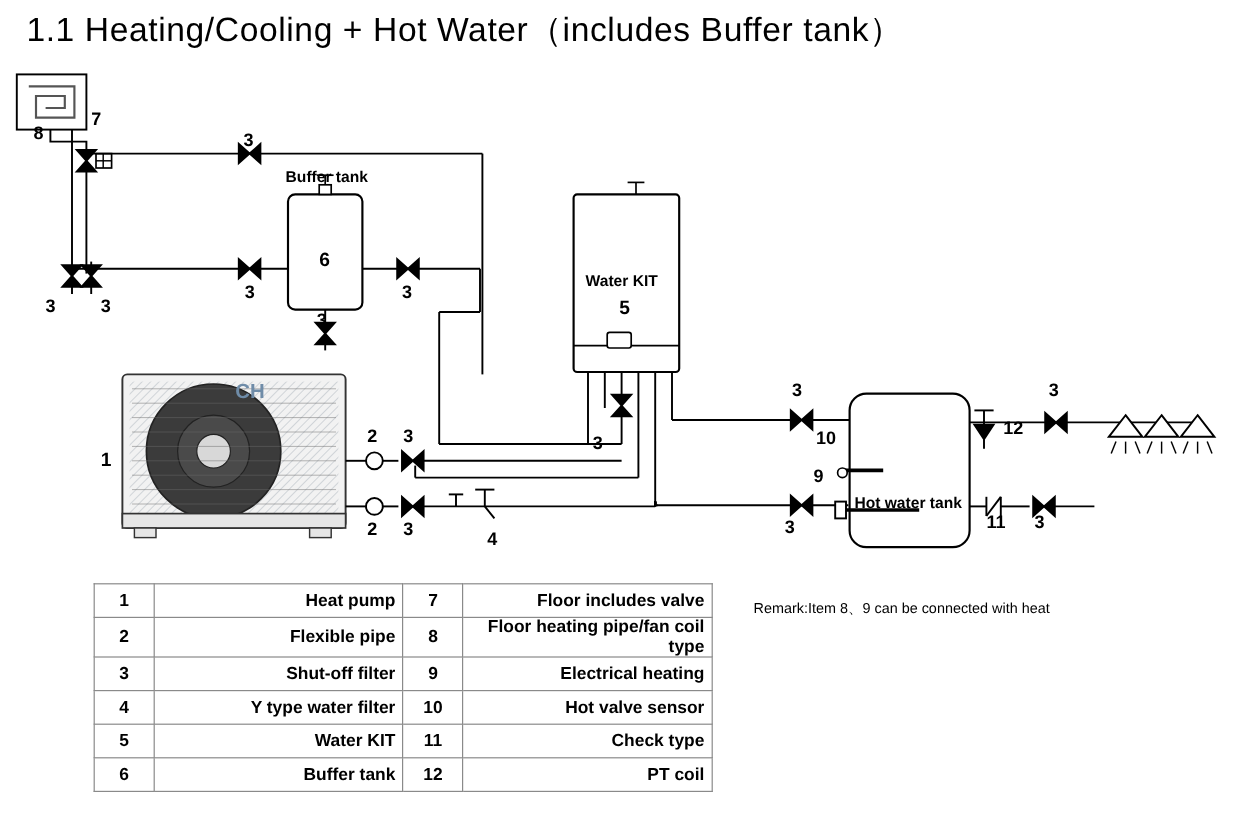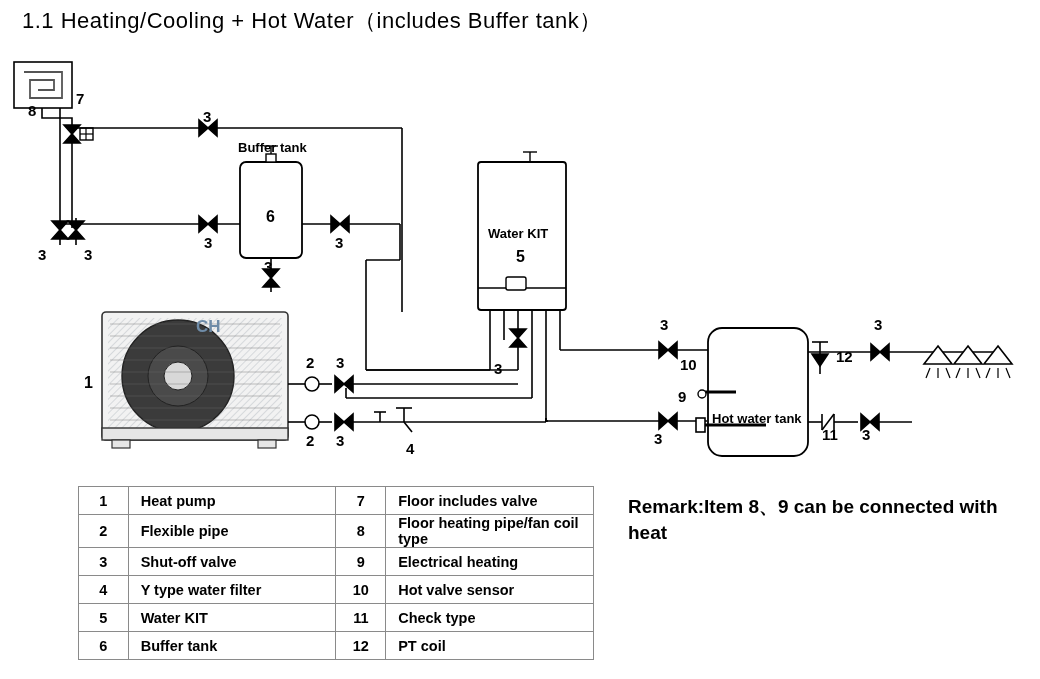--- a/index.html
+++ b/index.html
@@ -13,21 +13,21 @@
     position: relative;
     font-family: "Liberation Sans", sans-serif;
     color: #000;
     overflow: hidden;
   }
 
   .title {
     position: absolute;
     left: 22px;
     top: 6px;
-    font-size: 22px;
+    font-size: 28px;
     letter-spacing: 0.5px;
     white-space: nowrap;
   }
 
   .diagram {
     position: absolute;
     left: 0;
     top: 40px;
     width: 1040px;
     height: 440px;
@@ -40,37 +40,38 @@
     top: 486px;
     width: 516px;
     border-collapse: collapse;
     font-size: 14.5px;
     font-weight: bold;
   }
   .legend td {
     border: 1px solid #8a8a8a;
     height: 27px;
     padding: 0 6px;
+    text-align: right;
   }
   .legend td.num {
     width: 36px;
     text-align: center;
   }
   .legend td.lbl {
     width: 186px;
     padding-left: 12px;
   }
 
   .remark {
     position: absolute;
     left: 628px;
     top: 494px;
     width: 380px;
-    font-size: 19px;
-    font-weight: bold;
+    font-size: 12px;
+    font-weight: normal;
     line-height: 26px;
   }
 </style>
 </head>
 <body>
 
 <div class="title">1.1  Heating/Cooling + Hot Water（includes  Buffer  tank）</div>
 
 <div class="diagram">
 <svg width="1040" height="440" viewBox="0 0 1040 440" xmlns="http://www.w3.org/2000/svg">
@@ -341,21 +342,21 @@
       <td class="lbl">Floor includes valve</td>
     </tr>
     <tr>
       <td class="num">2</td>
       <td class="lbl">Flexible pipe</td>
       <td class="num">8</td>
       <td class="lbl">Floor heating pipe/fan coil type</td>
     </tr>
     <tr>
       <td class="num">3</td>
-      <td class="lbl">Shut-off valve</td>
+      <td class="lbl">Shut-off filter</td>
       <td class="num">9</td>
       <td class="lbl">Electrical heating</td>
     </tr>
     <tr>
       <td class="num">4</td>
       <td class="lbl">Y type  water filter</td>
       <td class="num">10</td>
       <td class="lbl">Hot valve sensor</td>
     </tr>
     <tr>

